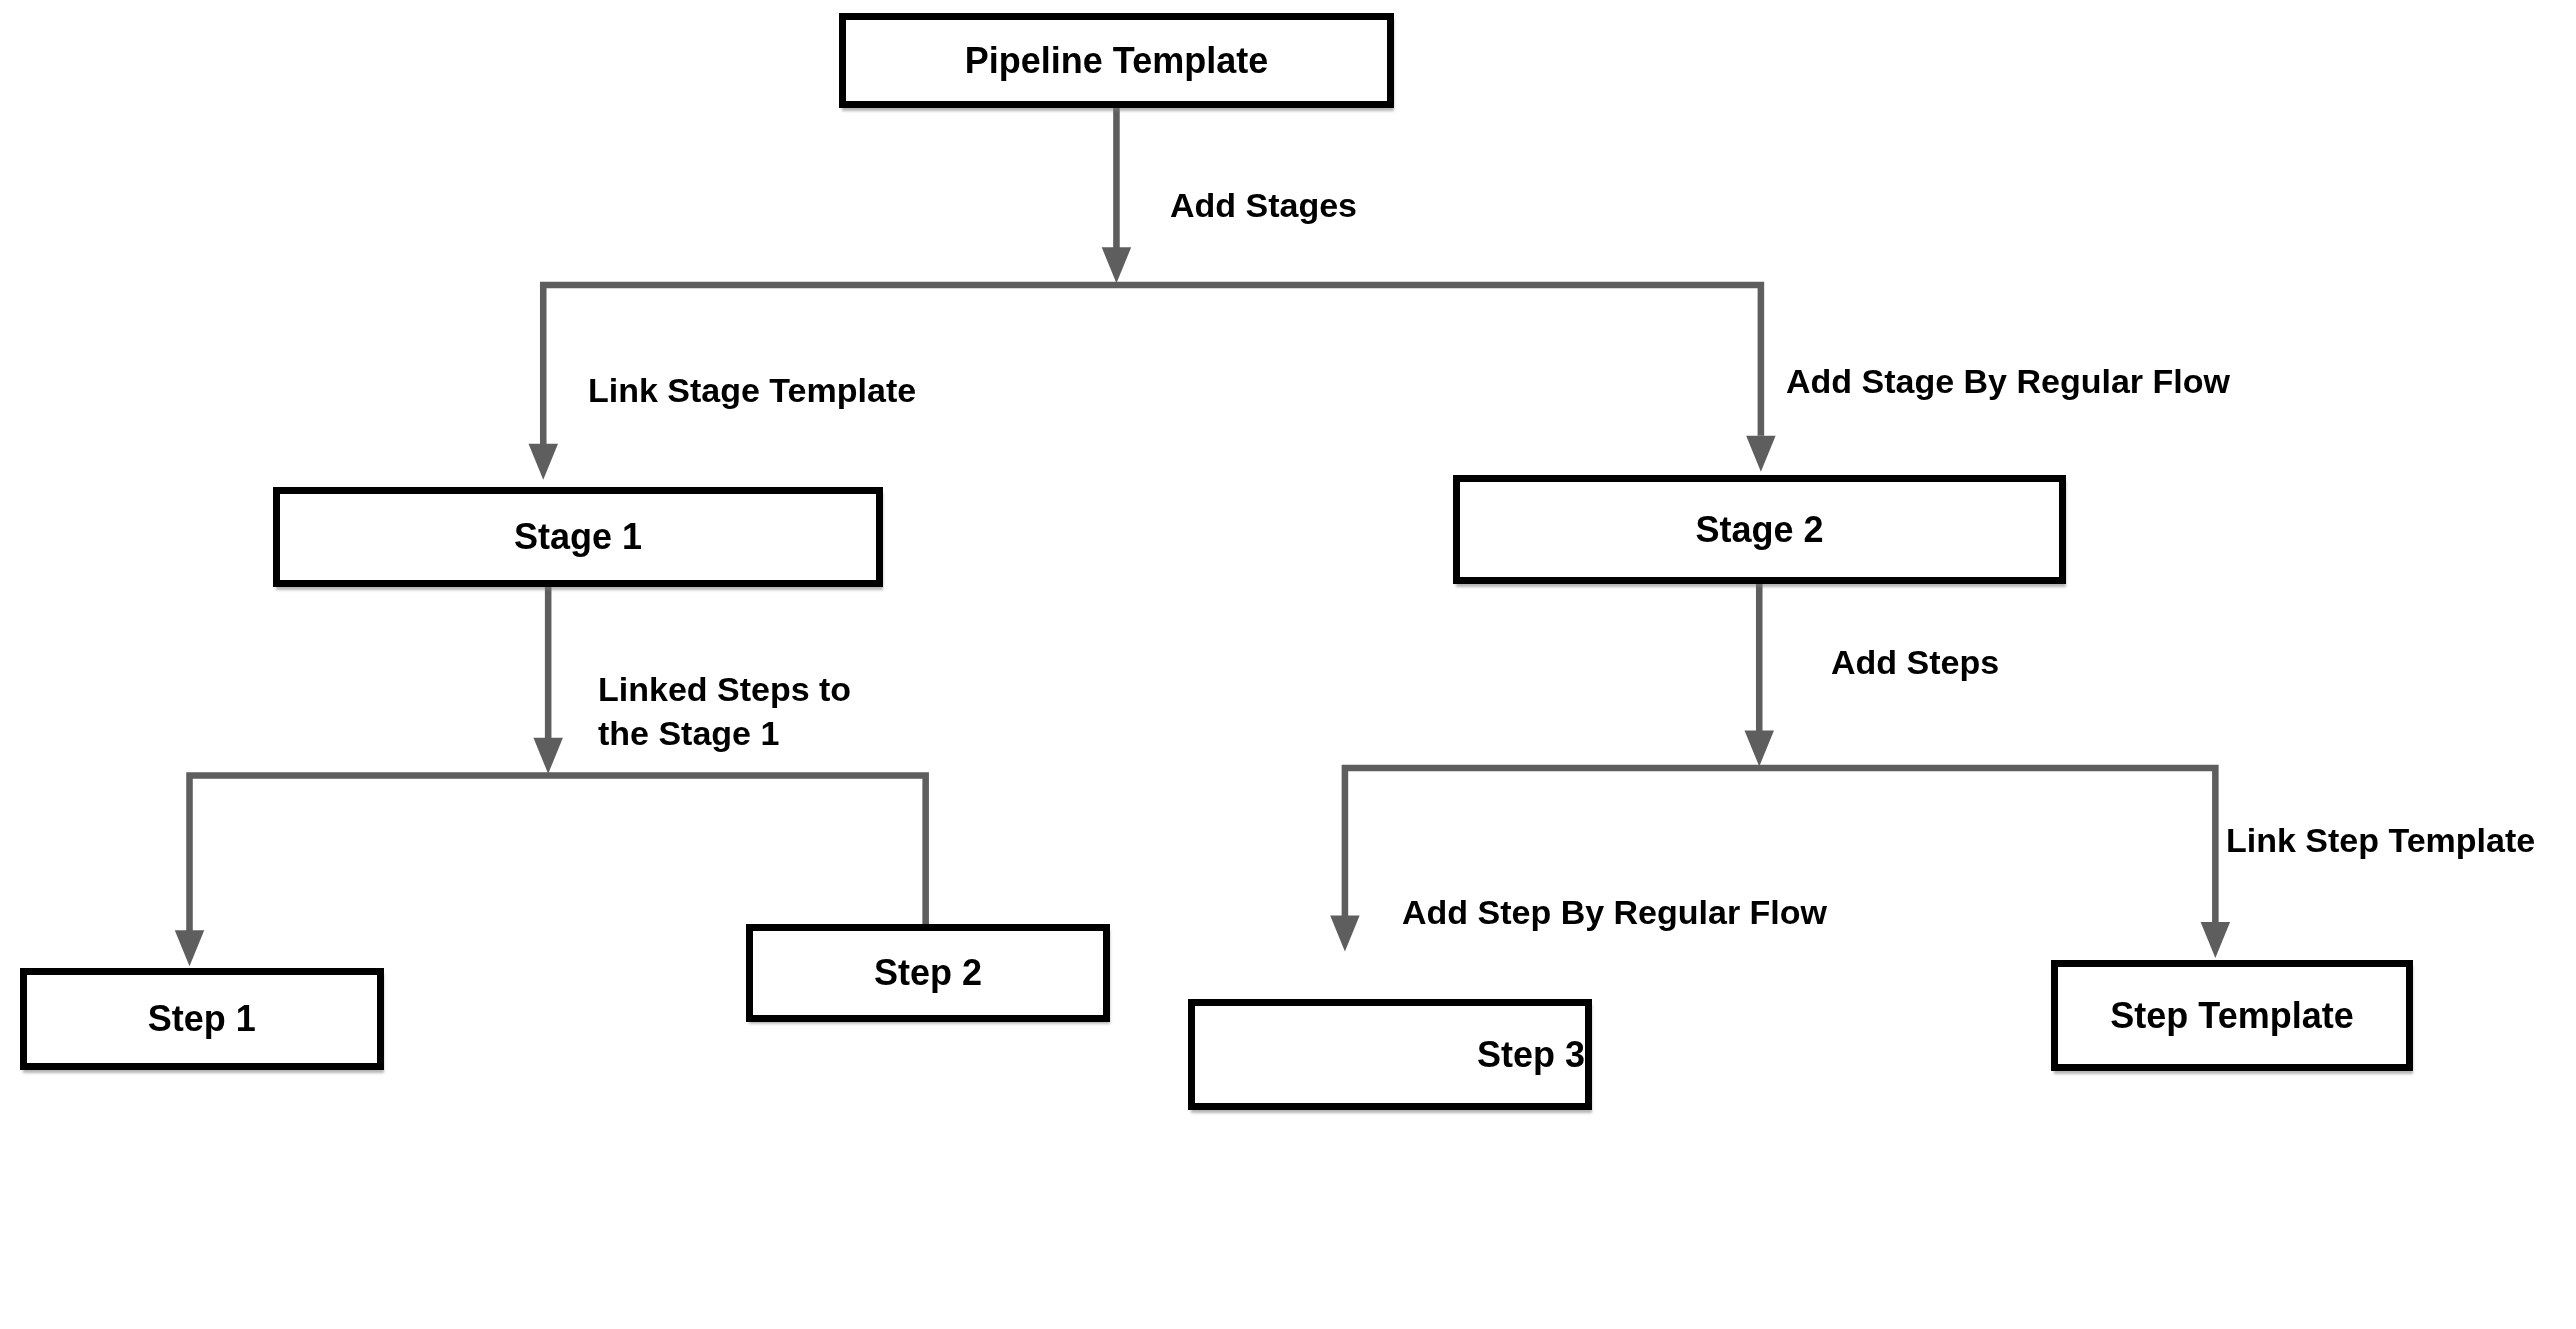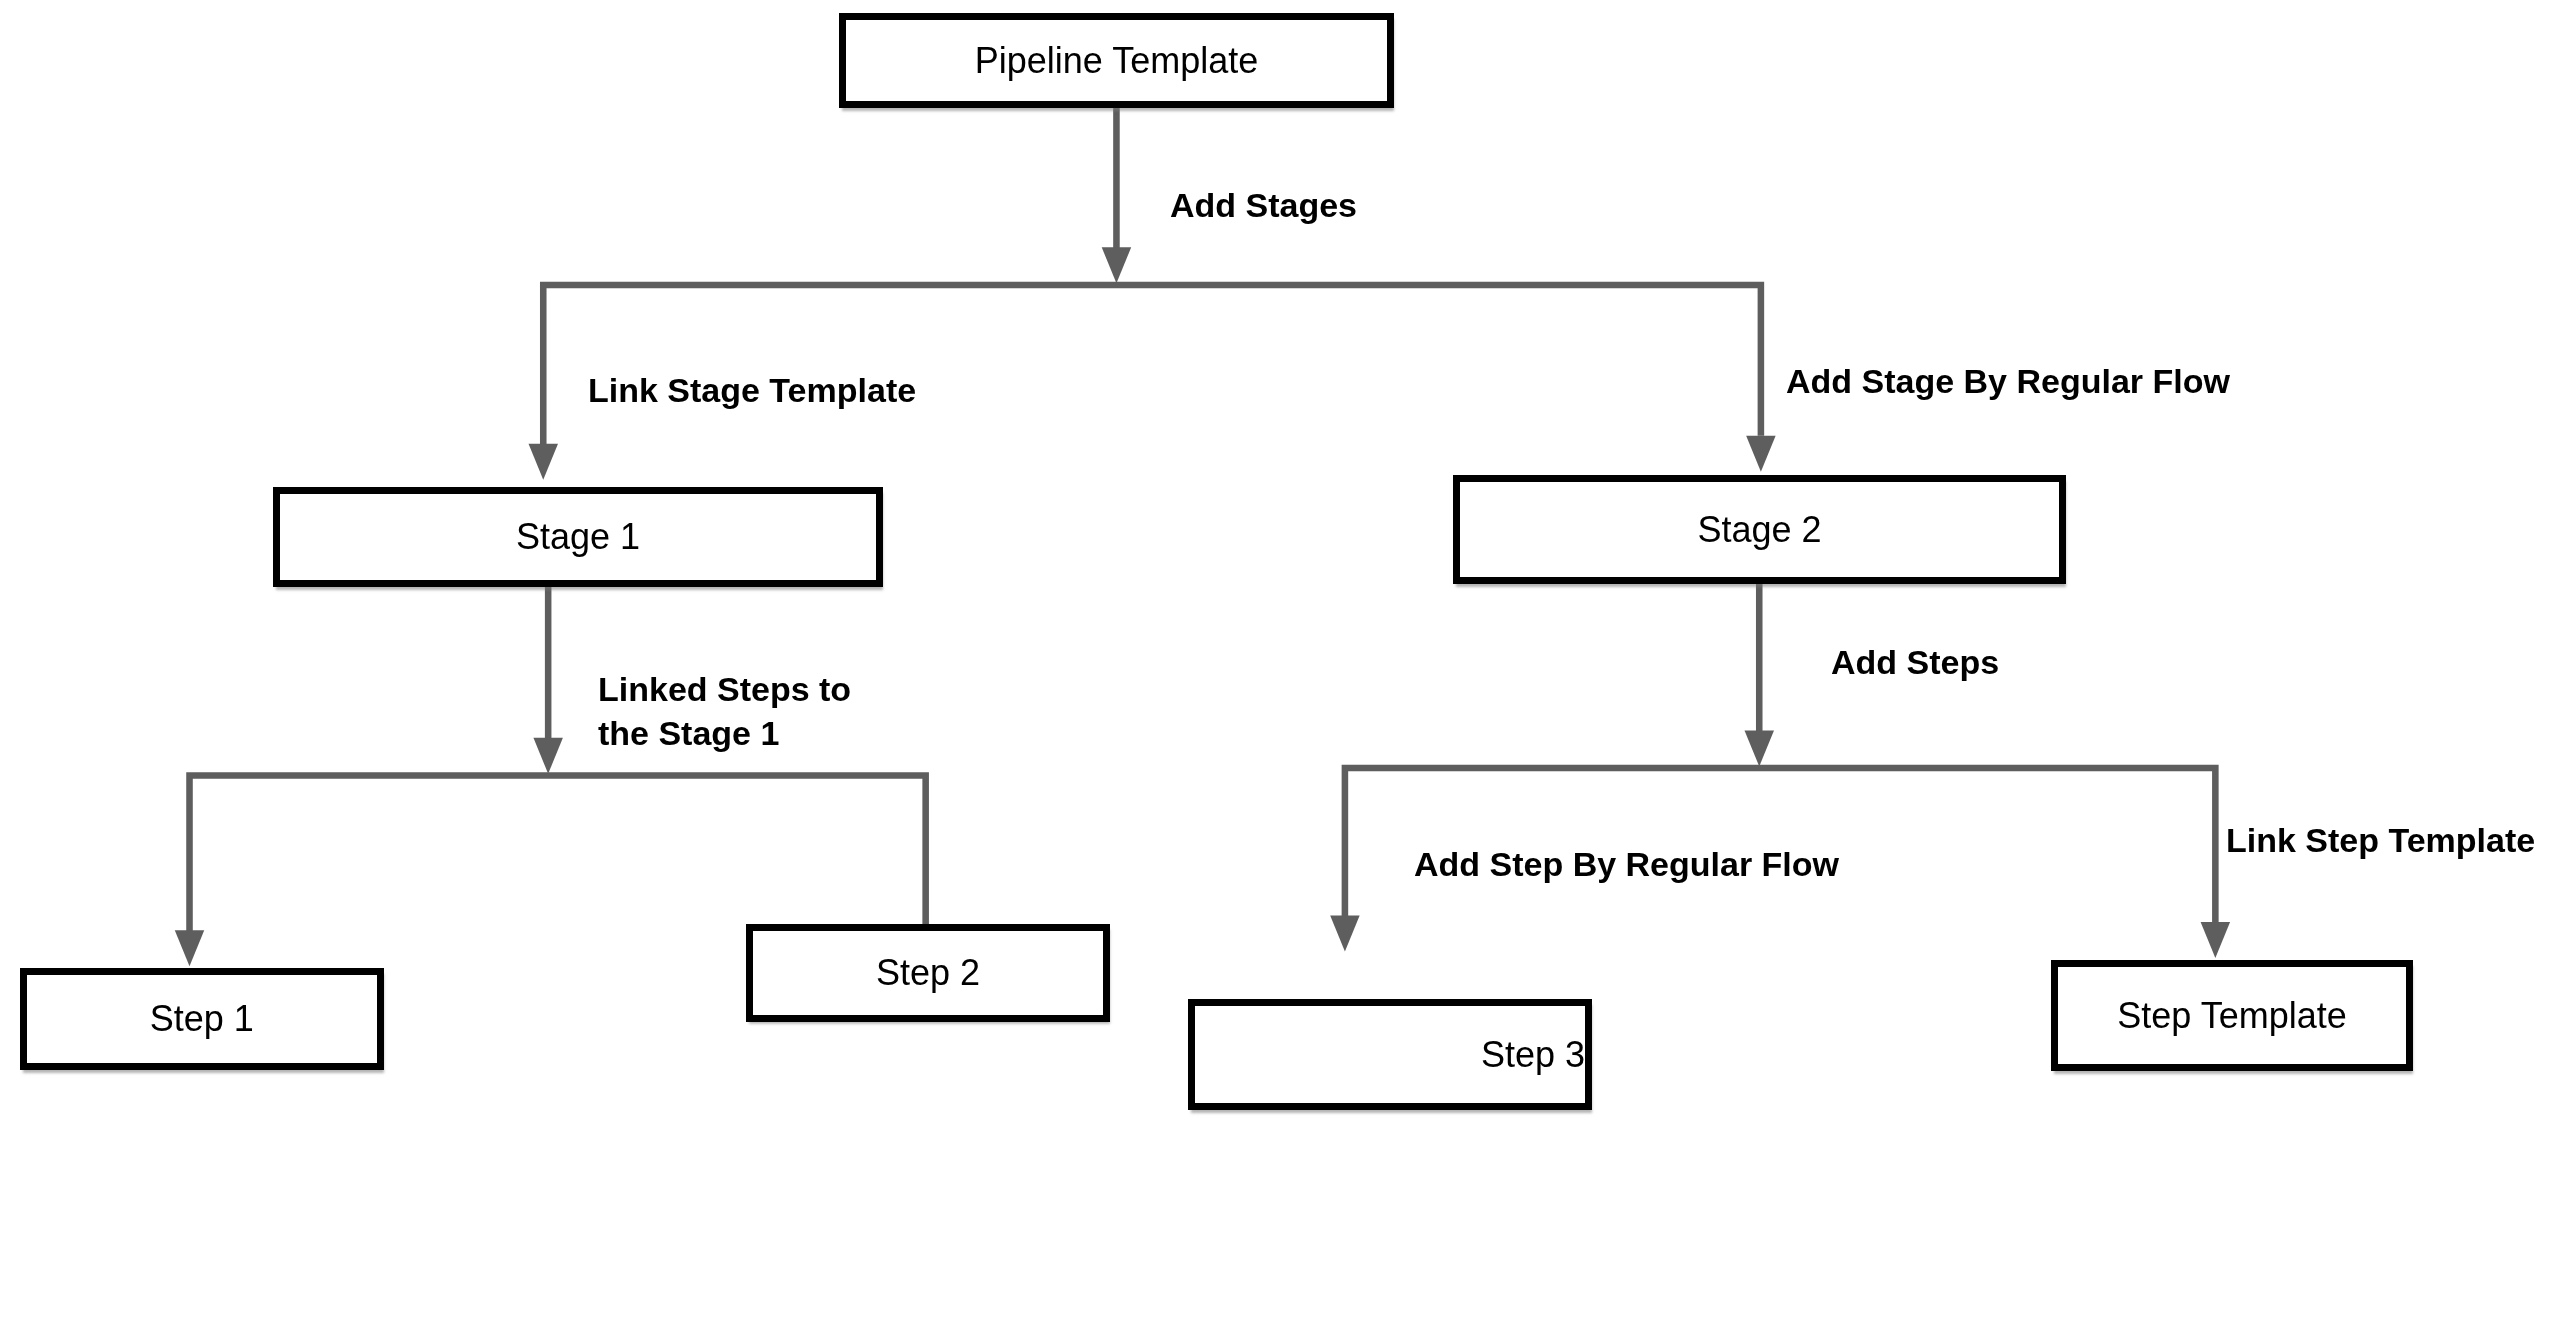--- a/index.html
+++ b/index.html
@@ -37,21 +37,21 @@
   .node {
     position: absolute;
     box-sizing: border-box;
     border: 7.4px solid var(--node-border, #000000);
     background: var(--node-fill, #ffffff);
     color: var(--text, #000000);
     display: flex;
     align-items: center;
     justify-content: center;
     font-size: 36px;
-    font-weight: 400;
+    font-weight: 700;
     white-space: nowrap;
     box-shadow: 1.6px 4.1px 2.5px -1.6px rgba(120,120,120,0.55);
   }
   .edge-label {
     position: absolute;
     color: var(--text, #000000);
     font-size: 34px;
     font-weight: 700;
     line-height: 39px;
     white-space: nowrap;
@@ -66,21 +66,21 @@
   .n-step2    { left: 746px;  top: 924px; width: 364px; height: 98px; }
   .n-step3    { left: 1188px; top: 999px; width: 404px; height: 111px; justify-content: flex-end; }
   .n-steptpl  { left: 2051px; top: 960px; width: 362px; height: 111px; }
 
   
   .l-addstages   { left: 1170px; top: 186px;  }
   .l-linkstage   { left: 588px;  top: 371px;  }
   .l-addstageby  { left: 1786px; top: 362px;  }
   .l-linkedsteps { left: 598px;  top: 667px; width: 295px; }
   .l-addsteps    { left: 1831px; top: 643px;  }
-  .l-addstepby   { left: 1402px; top: 845px; margin-left: 12px; }
+  .l-addstepby   { left: 1402px; top: 893px; }
   .l-linkstep    { left: 2226px; top: 821px; }
 </style>
 </head>
 <body>
 
 <div class="canvas">
 
   <svg class="connectors" viewBox="0 0 3145 1623" xmlns="http://www.w3.org/2000/svg">
 
     <path class="conn" d="M1363 132 L1363 306"></path>

